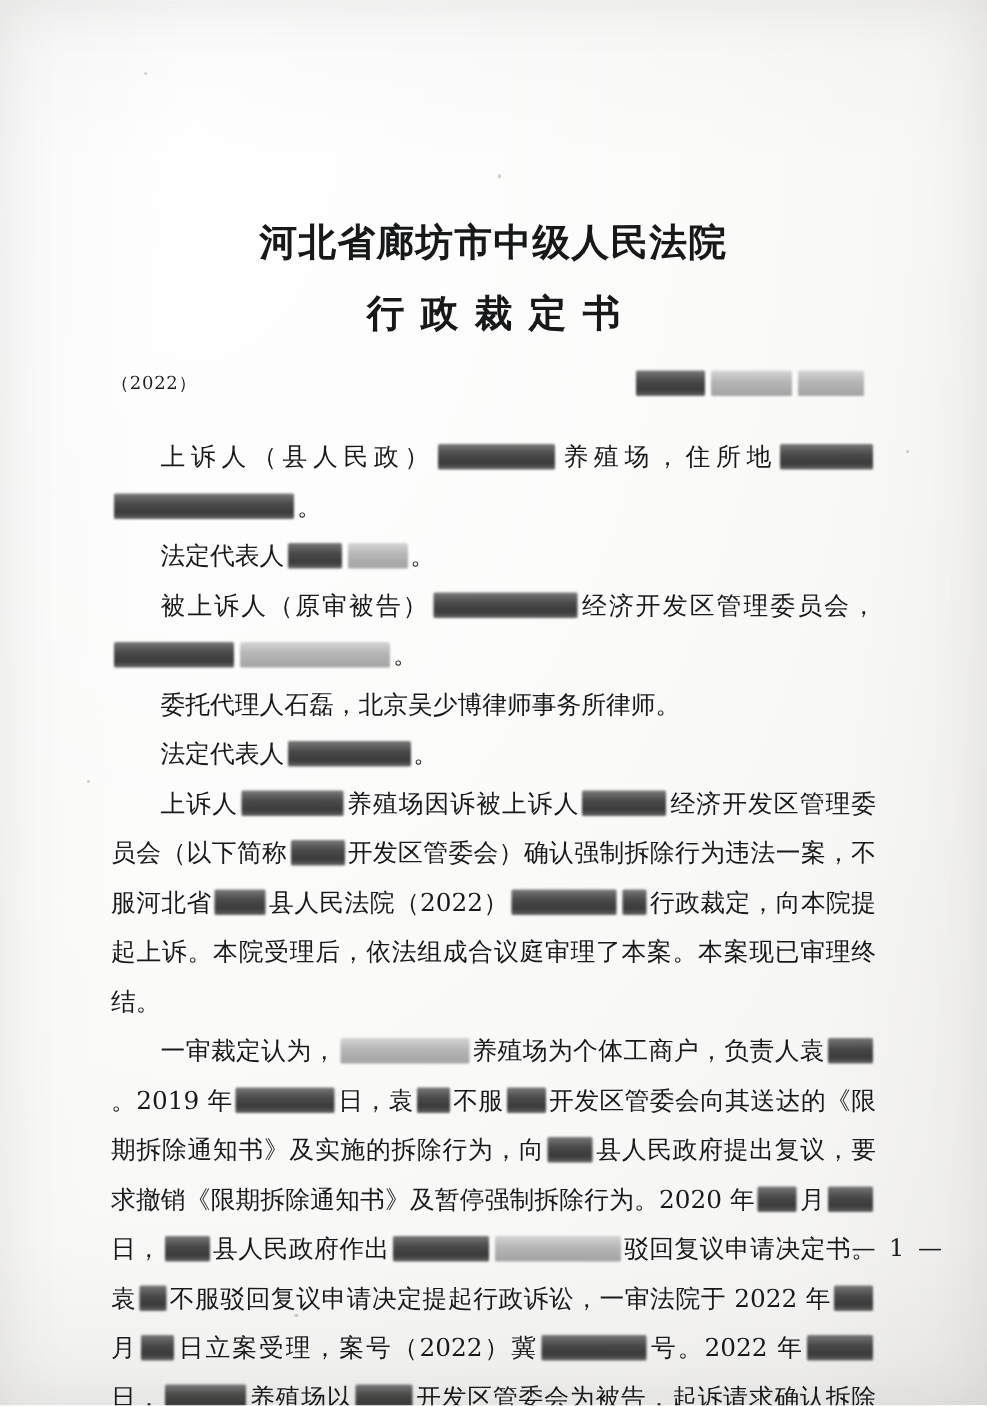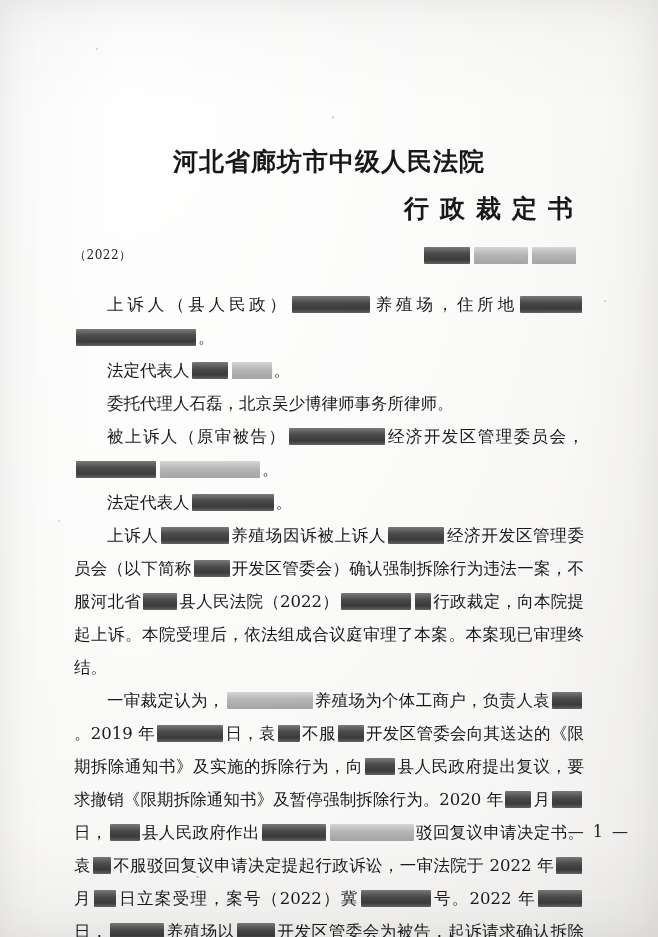--- a/index.html
+++ b/index.html
@@ -55,21 +55,21 @@
     margin-top: 128px;
     text-align: center;
     font-size: 25px;
     font-weight: bold;
     letter-spacing: 1px;
     color: #16181a;
     font-family: "DejaVu Serif", "Liberation Serif", serif;
   }
   .doc-subtitle {
     margin-top: 14px;
-    text-align: right;
+    text-align: center;
     font-size: 25px;
     font-weight: bold;
     letter-spacing: 11px;
     text-indent: 11px;
     color: #16181a;
   }
 
   .case-no-row {
     margin-top: 22px;
     display: flex;
@@ -144,22 +144,22 @@
     <div class="doc-subtitle">行政裁定书</div>
 
     <div class="case-no-row">
       <span class="year">（2022）</span>
       <span id="case-no-redactions"><span class="rd dark" style="width: 46px;"></span><span class="rd light" style="width: 54px;"></span><span class="rd light" style="width: 44px;"></span></span>
     </div>
 
     <div class="body-block" id="body-block">
         <p class="para"><span>上诉人（县人民政）</span><span class="rd dark" style="width: 78px;"></span><span>养殖场，住所地</span><span class="rd dark" style="width: 62px;"></span><span class="rd dark" style="width: 120px;"></span><span>。</span></p>
         <p class="para"><span>法定代表人</span><span class="rd dark" style="width: 36px;"></span><span class="rd light" style="width: 40px;"></span><span>。</span></p>
+        <p class="para"><span>被上诉人（原审被告）</span><span class="rd dark" style="width: 96px;"></span><span>经济开发区管理委员会，</span><span class="rd dark" style="width: 80px;"></span><span class="rd light" style="width: 100px;"></span><span>。</span></p>
         <p class="para"><span>委托代理人石磊，北京吴少博律师事务所律师。</span></p>
-        <p class="para"><span>被上诉人（原审被告）</span><span class="rd dark" style="width: 96px;"></span><span>经济开发区管理委员会，</span><span class="rd dark" style="width: 80px;"></span><span class="rd light" style="width: 100px;"></span><span>。</span></p>
         <p class="para"><span>法定代表人</span><span class="rd dark" style="width: 82px;"></span><span>。</span></p>
         <p class="para"><span>上诉人</span><span class="rd dark" style="width: 68px;"></span><span>养殖场因诉被上诉人</span><span class="rd dark" style="width: 56px;"></span><span>经济开发</span><span>区管理委员会（以下简称</span><span class="rd dark" style="width: 36px;"></span><span>开发区管委会）确认强制拆除行</span><span>为违法一案，不服河北省</span><span class="rd dark" style="width: 34px;"></span><span>县人民法院（2022）</span><span class="rd dark" style="width: 70px;"></span><span class="rd dark" style="width: 16px;"></span><span>行政裁定，向本院提起上诉。本院受理后，依法组成合议</span><span>庭审理了本案。本案现已审理终结。</span></p>
         <p class="para"><span>一审裁定认为，</span><span class="rd light" style="width: 86px;"></span><span>养殖场为个体工商户，负责人</span><span>袁</span><span class="rd dark" style="width: 30px;"></span><span>。2019 年</span><span class="rd dark" style="width: 66px;"></span><span>日，袁</span><span class="rd dark" style="width: 22px;"></span><span>不服</span><span class="rd dark" style="width: 26px;"></span><span>开发区管委会向其送</span><span>达的《限期拆除通知书》及实施的拆除行为，向</span><span class="rd dark" style="width: 30px;"></span><span>县人民政</span><span>府提出复议，要求撤销《限期拆除通知书》及暂停强制拆除行</span><span>为。2020 年</span><span class="rd dark" style="width: 26px;"></span><span>月</span><span class="rd dark" style="width: 30px;"></span><span>日，</span><span class="rd dark" style="width: 30px;"></span><span>县人民政府作出</span><span class="rd dark" style="width: 64px;"></span><span class="rd light" style="width: 84px;"></span><span>驳回复议申请决定书。袁</span><span class="rd dark" style="width: 18px;"></span><span>不服驳回复议申请决</span><span>定提起行政诉讼，一审法院于 2022 年</span><span class="rd dark" style="width: 26px;"></span><span>月</span><span class="rd dark" style="width: 22px;"></span><span>日立案受理，案号</span><span>（2022）冀</span><span class="rd dark" style="width: 70px;"></span><span>号。2022 年</span><span class="rd dark" style="width: 44px;"></span><span>日，</span><span class="rd dark" style="width: 54px;"></span><span>养殖场以</span><span class="rd dark" style="width: 38px;"></span><span>开发区管委会为被告，起诉请求确认拆除其建筑</span></p>
       </div>
 
   </div>
 
   <div class="page-number">— 1 —</div>
 </div>
 

